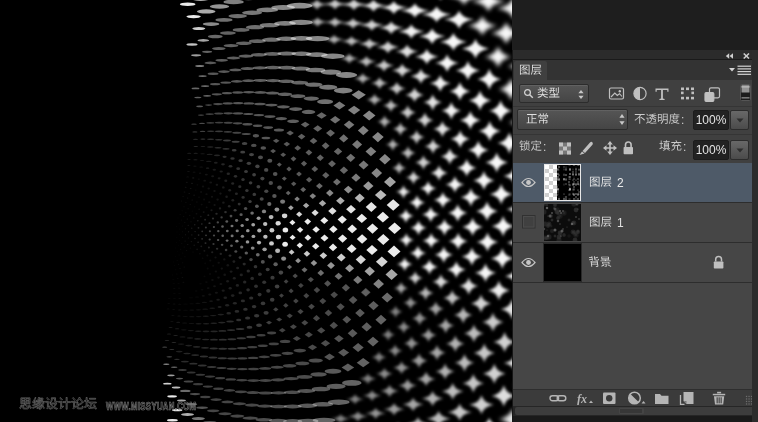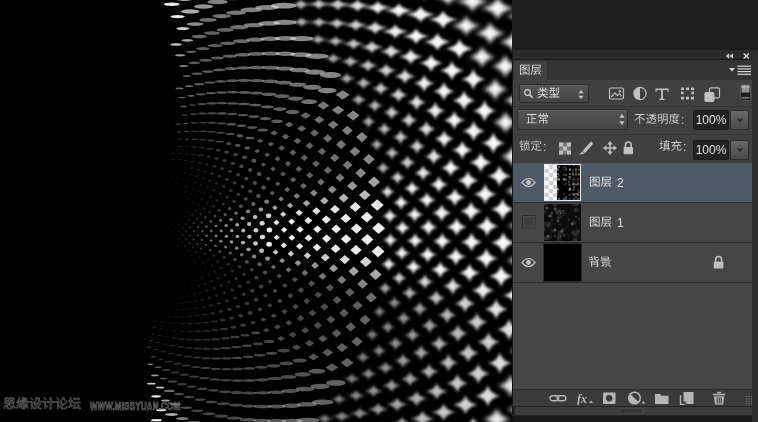--- a/index.html
+++ b/index.html
@@ -1,16 +1,16 @@
 <!DOCTYPE html>
 <html><head><meta charset="utf-8"><style>
 *{margin:0;padding:0;box-sizing:border-box}
 html,body{width:758px;height:422px;overflow:hidden;background:#000;font-family:"Liberation Sans",sans-serif}
 .abs{position:absolute}
-#canvas{position:absolute;left:0;top:0;width:512px;height:422px;background:#22c55e;overflow:hidden}
+#canvas{position:absolute;left:16px;top:0;width:512px;height:422px;background:#22c55e;overflow:hidden}
 #wsbg{position:absolute;left:512px;top:0;width:246px;height:50px;background:#1e1e1e}
 #panel{position:absolute;left:512px;top:50px;width:246px;height:372px;background:#404040;border-left:1px solid #161616}
 .ck{display:inline-block;vertical-align:top}
 #wm{position:absolute;left:3px;top:397px;height:18px;white-space:nowrap}
 #wmtxt{display:inline-block;font-size:10px;font-weight:bold;letter-spacing:0.4px;color:transparent;-webkit-text-stroke:0.7px #7d7d7d;vertical-align:top;margin-left:7px;margin-top:4px;transform:scaleX(0.78);transform-origin:0 0}
 #tbar{position:absolute;left:0;top:0;width:246px;height:10px;background:#2b2b2b;border-bottom:1px solid #1a1a1a}
 #tabs{position:absolute;left:0;top:10px;width:246px;height:20px;background:#333}
 #tab1{position:absolute;left:1px;top:1px;width:33px;height:19px;background:#404040;border-radius:2px 2px 0 0;padding:3px 0 0 5px}
 #ctl{position:absolute;left:0;top:30px;width:246px;height:83px;background:#404040}
 .dd{position:absolute;background:linear-gradient(#555,#454545);border:1px solid #2c2c2c;border-radius:2px;box-shadow:inset 0 1px 0 rgba(255,255,255,.08)}

